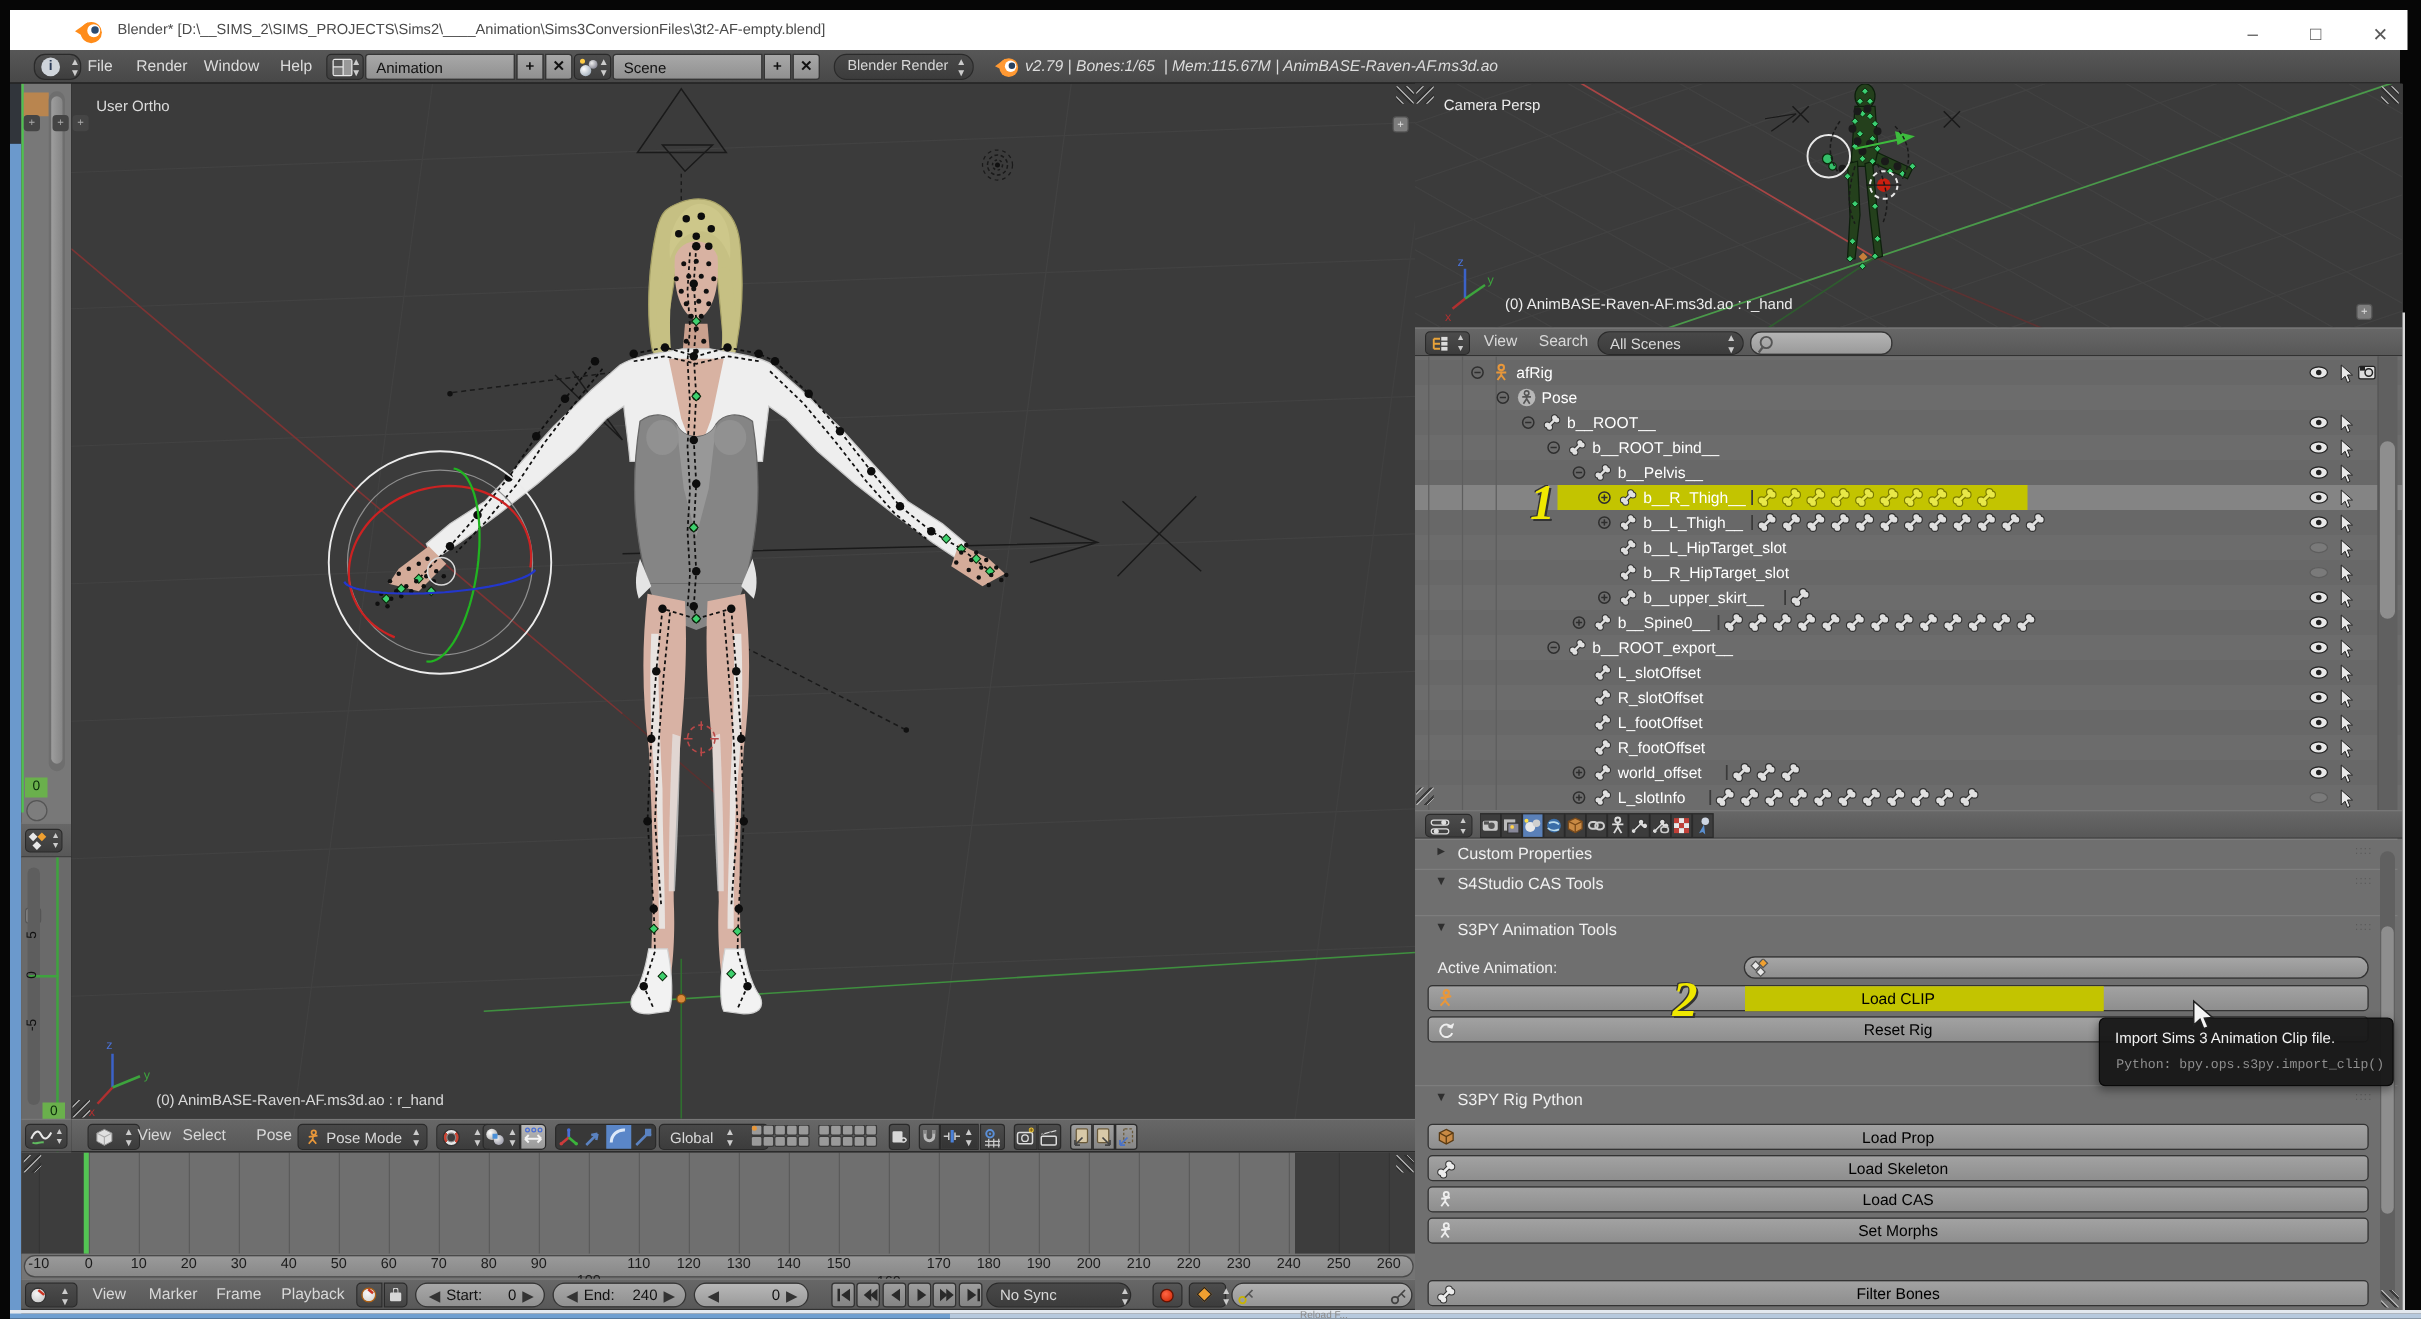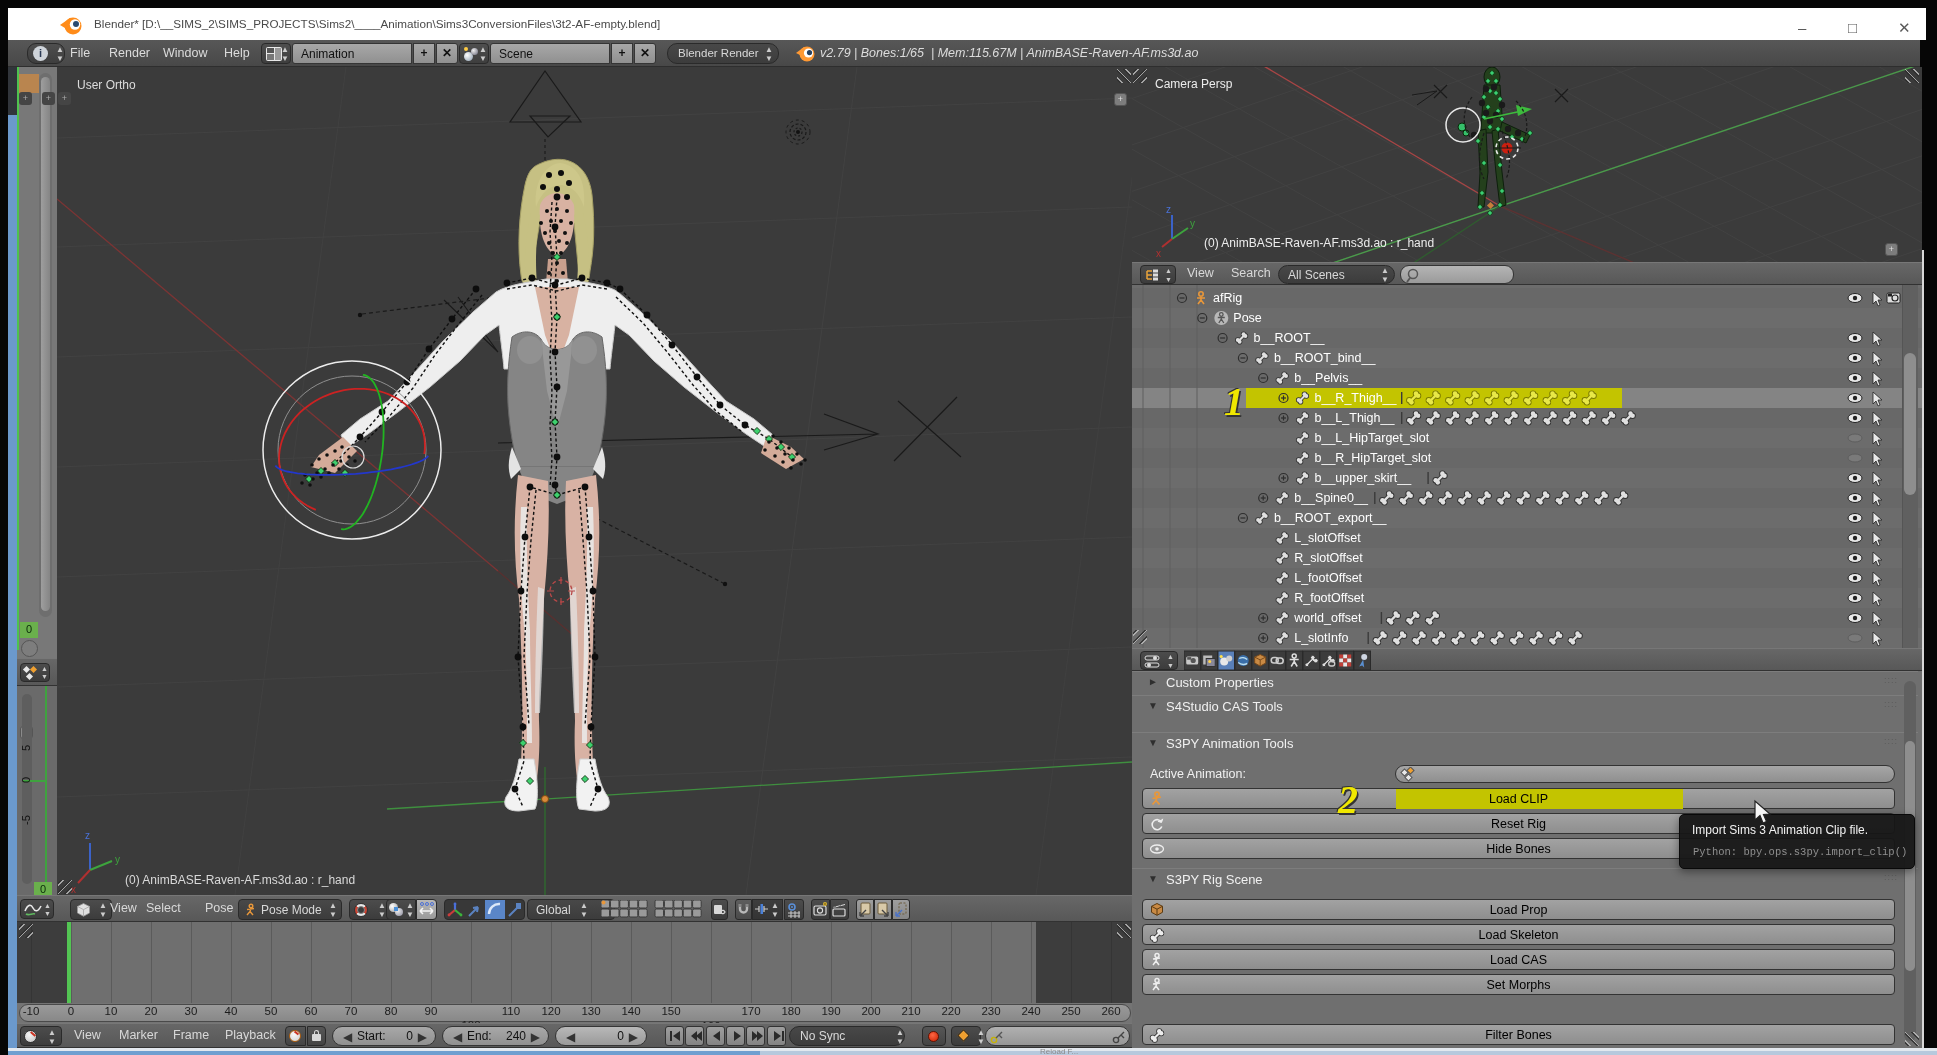--- a/index.html
+++ b/index.html
@@ -2078,27 +2078,23 @@
               <path d="M13.5,6.2 A5,5 0 1 0 13.8,10.5"></path>
               <path d="M14.8,2.8 L13.5,6.4 L9.9,5.4" fill="#eee" stroke-width="1"></path>
             </g>
           </svg></div>
         <div class="abs pbtn" style="left:10px;top:117px;width:753px;height:21px;line-height:20px;"><div class="abs" style="left:253px;top:0px;width:287px;height:20px;background:#c3c400;"></div><span style="position:relative;z-index:2;">Load CLIP</span><svg width="18" height="17" style="position:absolute;left:5px;top:2px;z-index:2;">
             <g stroke="#e8973a" stroke-width="1.7" fill="none">
               <circle cx="9" cy="3.2" r="2.1"></circle>
               <path d="M4.5,7.5 L13,6 M9,5.5 L8,9.5 M8,9.5 L4.5,13.5 M8,9.5 L11.5,13.5"></path>
             </g>
           </svg></div>
-        <div class="abs pbtn" style="left:10px;top:167px;width:753px;height:21px;line-height:20px;"><span style="position:relative;z-index:2;">Hide Bones</span><svg width="18" height="17" style="position:absolute;left:5px;top:2px;z-index:2;">
-            <ellipse cx="9" cy="8" rx="6.5" ry="4" fill="none" stroke="#eee" stroke-width="1.3"></ellipse>
-            <circle cx="9" cy="8" r="1.8" fill="#eee"></circle>
-          </svg></div>
         <div class="abs" style="left:0;top:197px;width:786px;height:24px;border-top:1px solid #7d7d7d;">
           <span class="abs" style="left:16px;top:4px;color:#2e2e2e;font-size:10px;">▼</span>
-          <span class="abs" style="left:34px;top:3px;color:#f0f0f0;font-size:13px;">S3PY Rig Scene</span>
+          <span class="abs" style="left:34px;top:3px;color:#f0f0f0;font-size:13px;">S3PY Rig Python</span>
           <span class="abs" style="left:752px;top:3px;color:#5a5a5a;font-size:9px;letter-spacing:1px;">::::</span>
         </div>
         <div class="abs pbtn" style="left:10px;top:228px;width:753px;height:21px;line-height:20px;"><span style="position:relative;z-index:2;margin-top:24px;">Load Prop</span><svg width="18" height="17" style="position:absolute;left:5px;top:2px;z-index:2;">
             <path d="M9,1.5 l5.5,2.8 l0,6 l-5.5,3 l-5.5,-3 l0,-6 Z" fill="#c98a44" stroke="#5a3a12"></path>
             <path d="M3.5,4.3 L9,7.2 L14.5,4.3 M9,7.2 L9,13.2" stroke="#5a3a12" stroke-width="1" fill="none"></path>
           </svg></div>
         <div class="abs pbtn" style="left:10px;top:253px;width:753px;height:21px;line-height:20px;"><span style="position:relative;z-index:2;">Load Skeleton</span><svg width="18" height="17" style="position:absolute;left:5px;top:2px;z-index:2;">
             <g transform="translate(9,8.5)">
               <g fill="#333" stroke="#333" stroke-width="1.6">
                 <circle cx="2.2" cy="-4.2" r="2.2"></circle>

